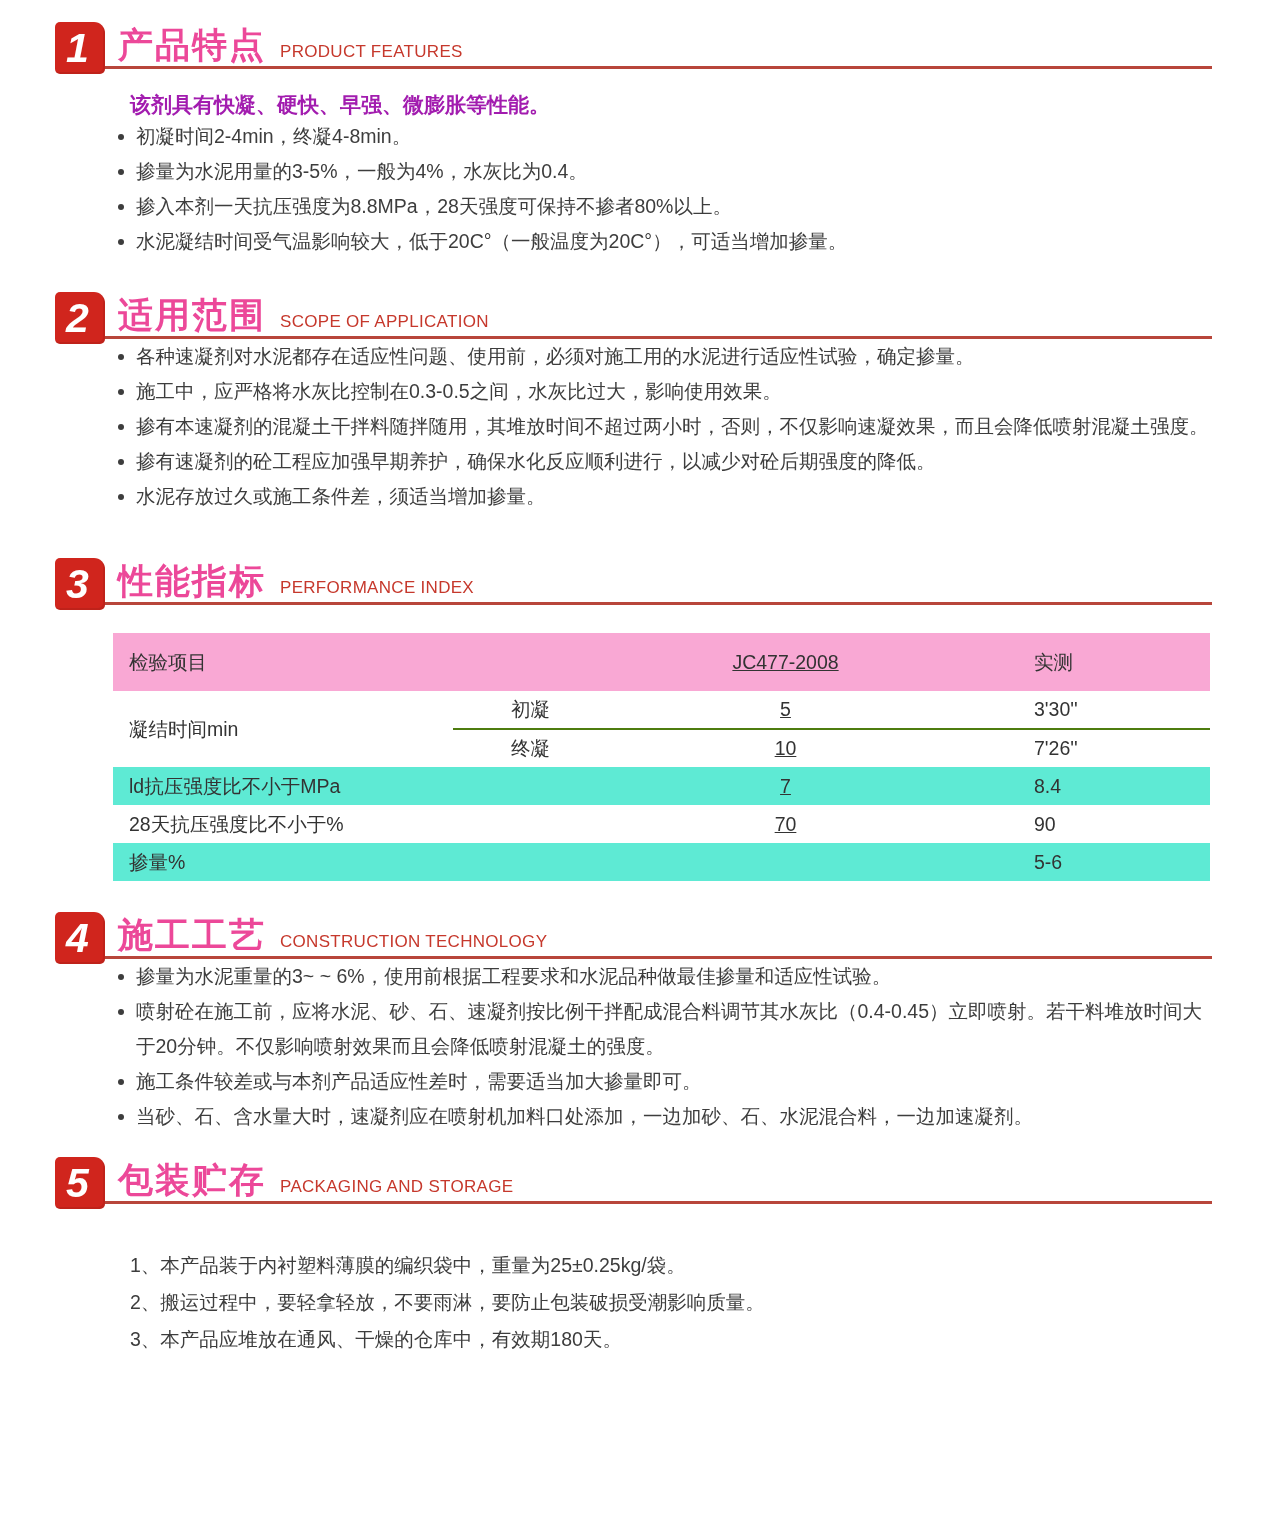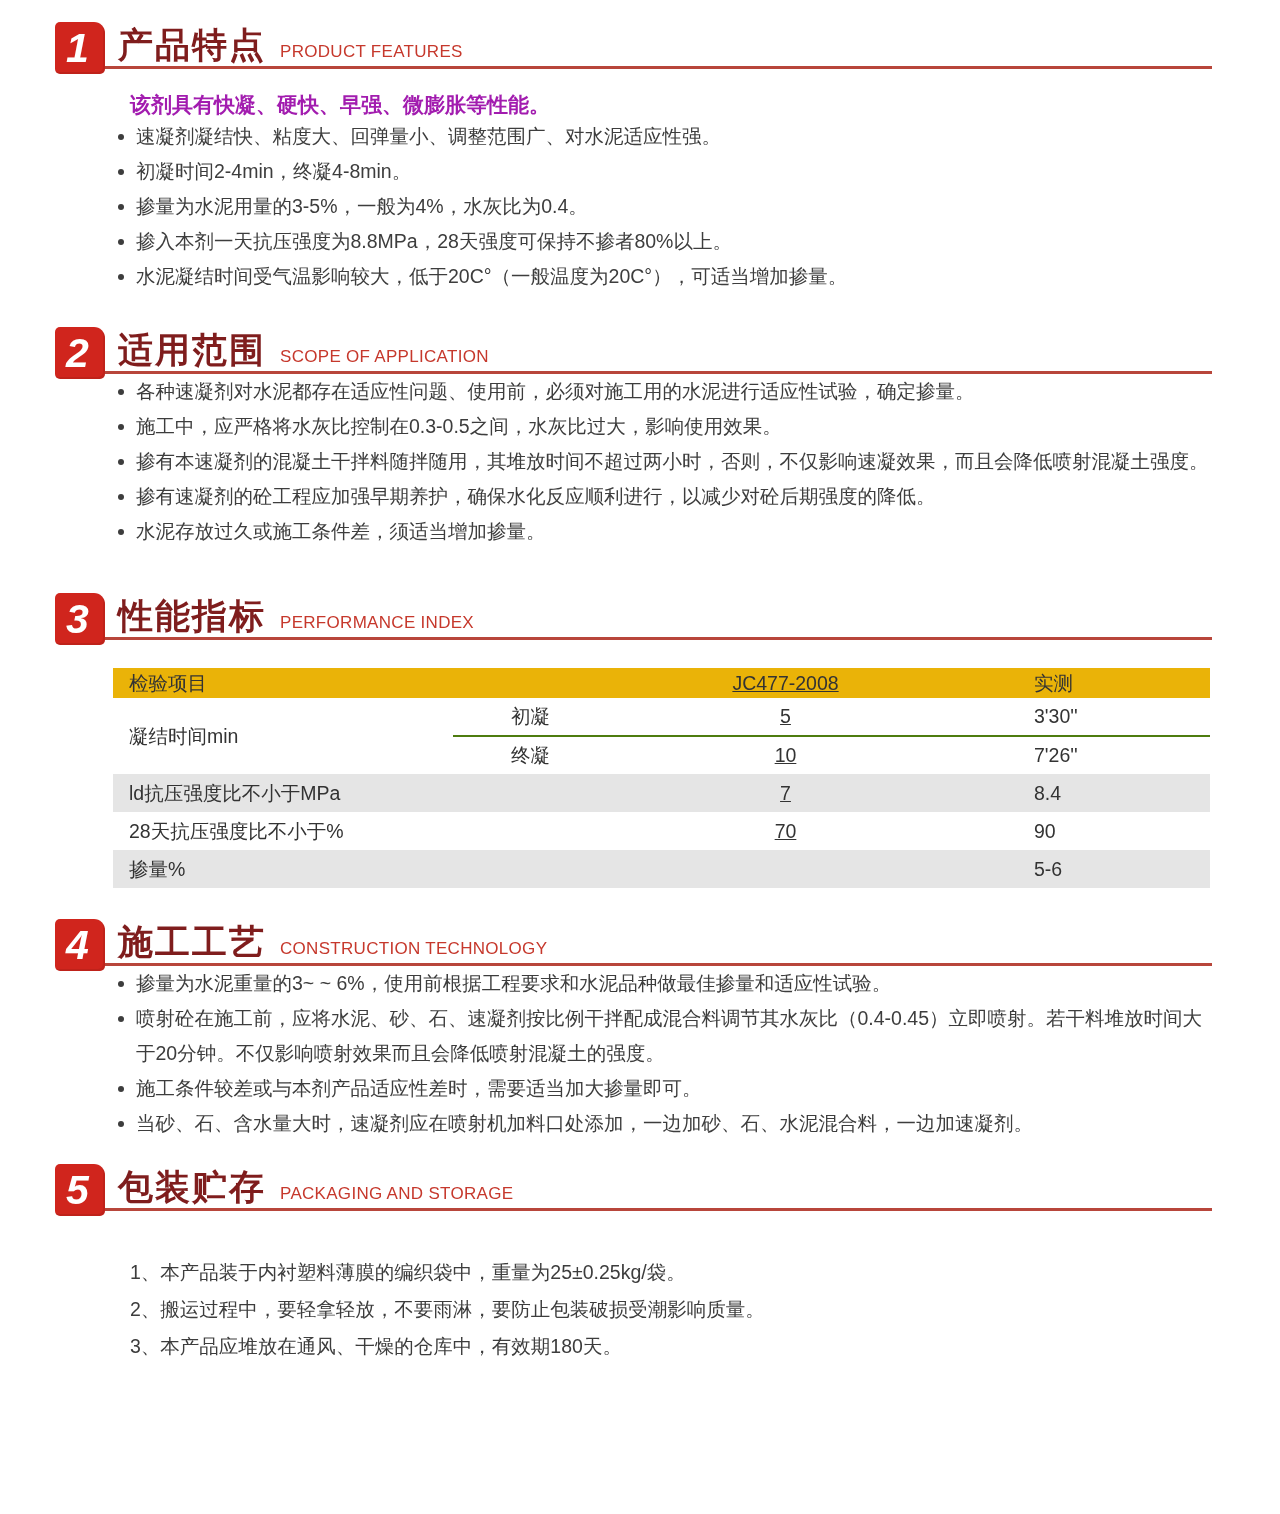--- a/index.html
+++ b/index.html
@@ -27,21 +27,21 @@
     position:relative; z-index:1;
     box-shadow:inset -2px -2px 0 rgba(0,0,0,0.08);
   }
   .title-row {
     flex:1 1 auto;
     display:flex; align-items:baseline;
     border-bottom:3px solid #b8463b;
     padding:0 0 2px 13px;
   }
   .cn-title {
-    color:#7f1d1d;
+    color:#ec4899;
     font-size:35px; font-weight:bold;
     letter-spacing:2px; line-height:1.05;
   }
   .en-title {
     color:#c6382c;
     font-size:17px; font-weight:normal;
     margin-left:14px; letter-spacing:0.3px;
   }
   .intro {
     margin:22px 0 0 75px;
@@ -64,46 +64,45 @@
   .sec4 { margin-top:31px; }
   .sec5 { margin-top:23px; }
   table.spec {
     border-collapse:collapse;
     margin:28px 0 0 58px;
     width:1097px;
     table-layout:fixed;
     font-size:19.5px; color:#333333;
   }
   table.spec th, table.spec td { font-weight:normal; vertical-align:middle; padding:0; }
-  table.spec thead th { height:30px; background:#eab308; text-align:left; }
+  table.spec thead th { height:58px; background:#f9a8d4; text-align:left; }
   table.spec .c1 { padding-left:16px; text-align:left; }
   table.spec .c2 { padding-left:58px; text-align:left; }
   table.spec .c3 { text-align:center;text-decoration:underline; }
   table.spec .c4 { padding-left:66px; text-align:left; }
   table.spec tbody td { height:38px; }
-  tr.row-gray { background:#e5e5e5; }
+  tr.row-gray { background:#5eead4; }
   tr.row-white { background:#ffffff; }
   tr.sub-top td.divided { border-bottom:2px solid #4d7c0f; }
   ol.numbered { list-style:none; margin:43px 0 0 0; padding:0 0 0 75px; }
   ol.numbered li { font-size:19.5px; line-height:37px; color:#3d3d3d; }
 </style>
 </head>
 <body>
 
 <div class="sec sec1">
   <div class="sec-header">
     <div class="badge">1</div>
     <div class="title-row">
       <span class="cn-title">产品特点</span>
       <span class="en-title">PRODUCT FEATURES</span>
     </div>
   </div>
   <div class="intro">该剂具有快凝、硬快、早强、微膨胀等性能。</div>
   <ul class="bullets mt-after-intro">
-    <li>速凝剂凝结快、粘度大、回弹量小、调整范围广、对水泥适应性强。</li>
     <li>初凝时间2-4min，终凝4-8min。</li>
     <li>掺量为水泥用量的3-5%，一般为4%，水灰比为0.4。</li>
     <li>掺入本剂一天抗压强度为8.8MPa，28天强度可保持不掺者80%以上。</li>
     <li>水泥凝结时间受气温影响较大，低于20C°（一般温度为20C°），可适当增加掺量。</li>
   </ul>
 </div>
 
 <div class="sec sec2">
   <div class="sec-header">
     <div class="badge">2</div>

